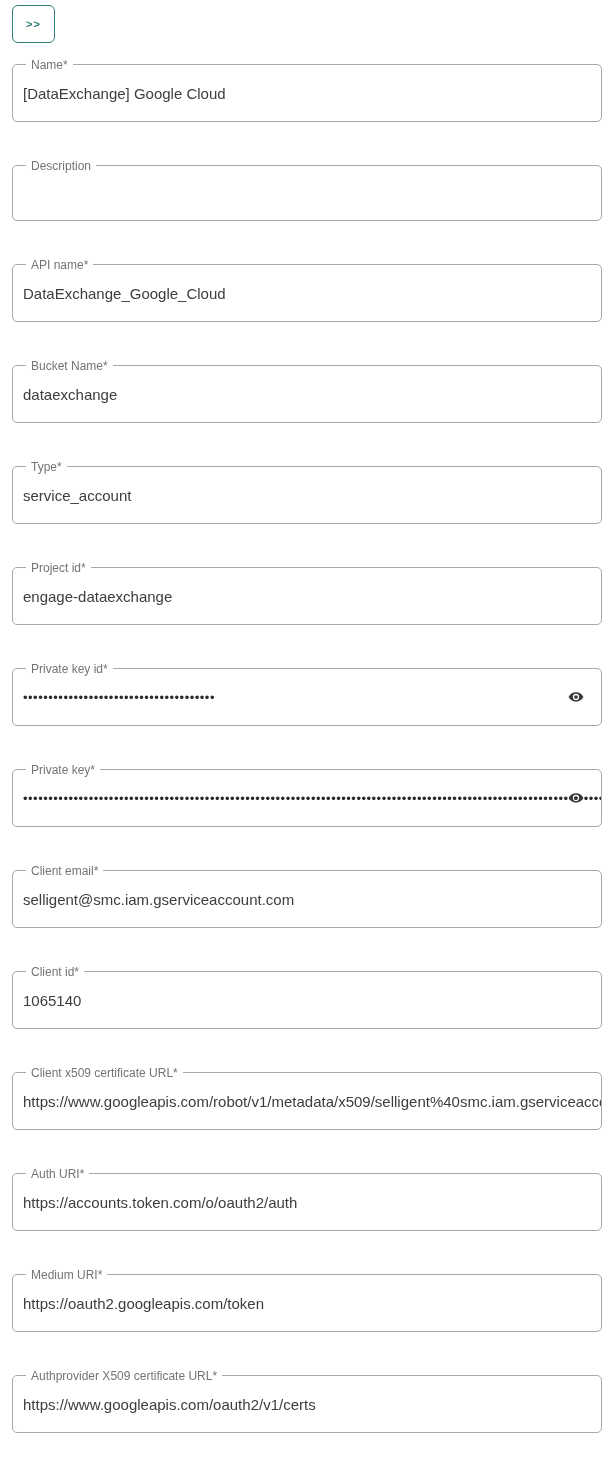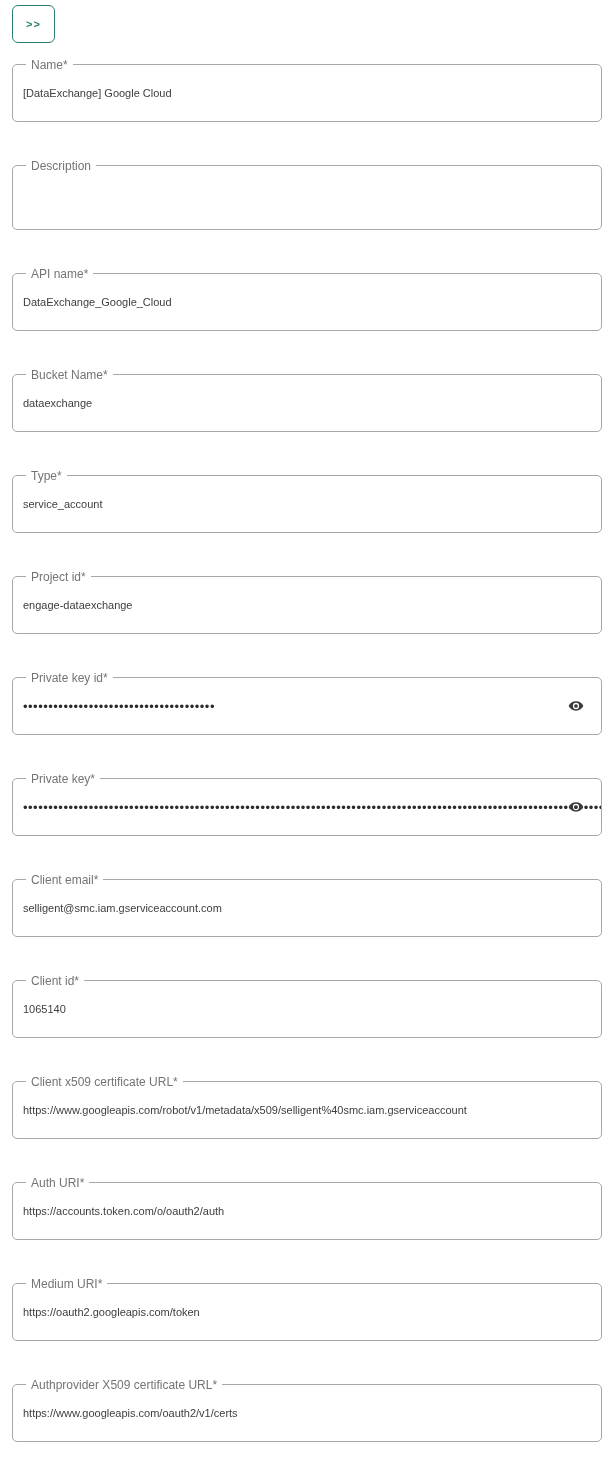--- a/index.html
+++ b/index.html
@@ -25,32 +25,32 @@
   .frow { margin-bottom: 43px; }
   .frow:last-child { margin-bottom: 0; }
   .field {
     position: relative;
     height: 58px;
     border: 1px solid #a8a8a8;
     border-radius: 5px;
     background: #ffffff;
     display: flex; align-items: center;
   }
-  .kind-textarea .field { height: 65px; align-items: flex-start; }
+  .kind-textarea .field { height: 56px; align-items: flex-start; }
   .kind-textarea-small .field { height: 45px; align-items: flex-start; border-radius: 6px; }
   .flabel {
     position: absolute; top: -8px; left: 13px;
     background: #ffffff; padding: 0 5px;
     font-size: 12px; line-height: 16px; color: #747474;
     white-space: nowrap;
   }
   .fvalue {
     display: block;
     padding: 0 2px 0 10px;
-    font-size: 11px; color: #3d3d3d;
+    font-size: 15px; color: #3d3d3d;
     white-space: nowrap; overflow: hidden;
     max-width: 100%;
   }
   .fvalue.masked {
     font-size: 13px; letter-spacing: 0.5px; color: #2b2b2b;
     padding-right: 40px;
   }
   .ficon {
     position: absolute; right: 16px; top: 50%; transform: translateY(-50%);
     display: flex; align-items: center; justify-content: center;

